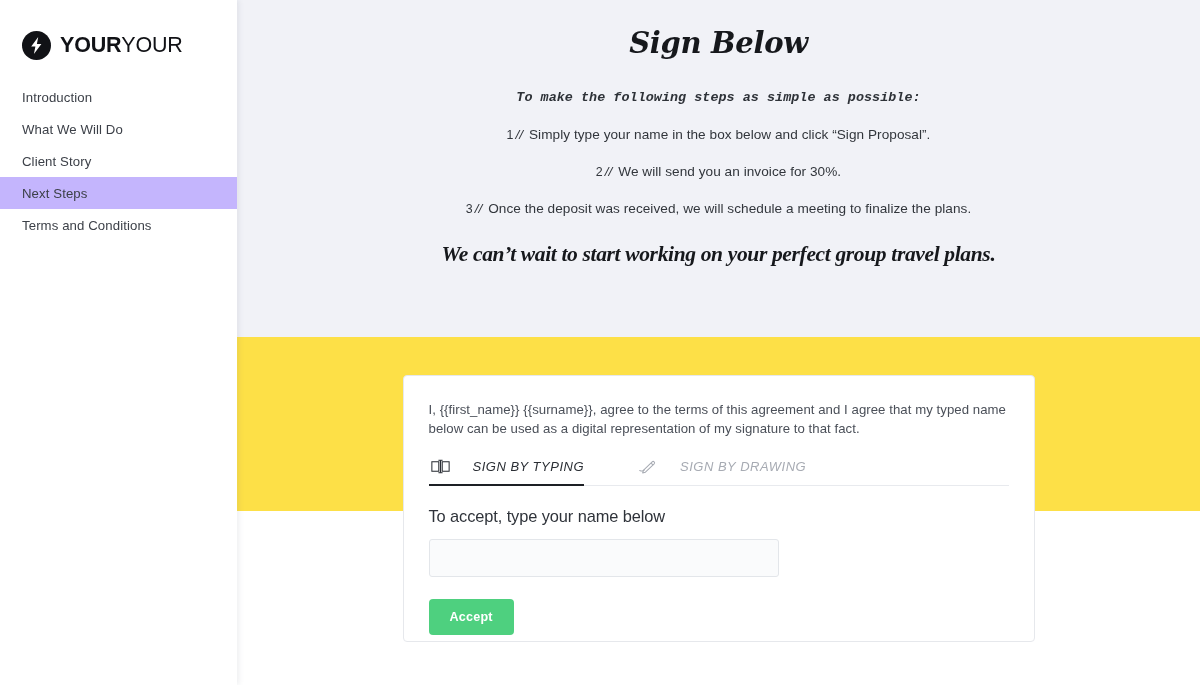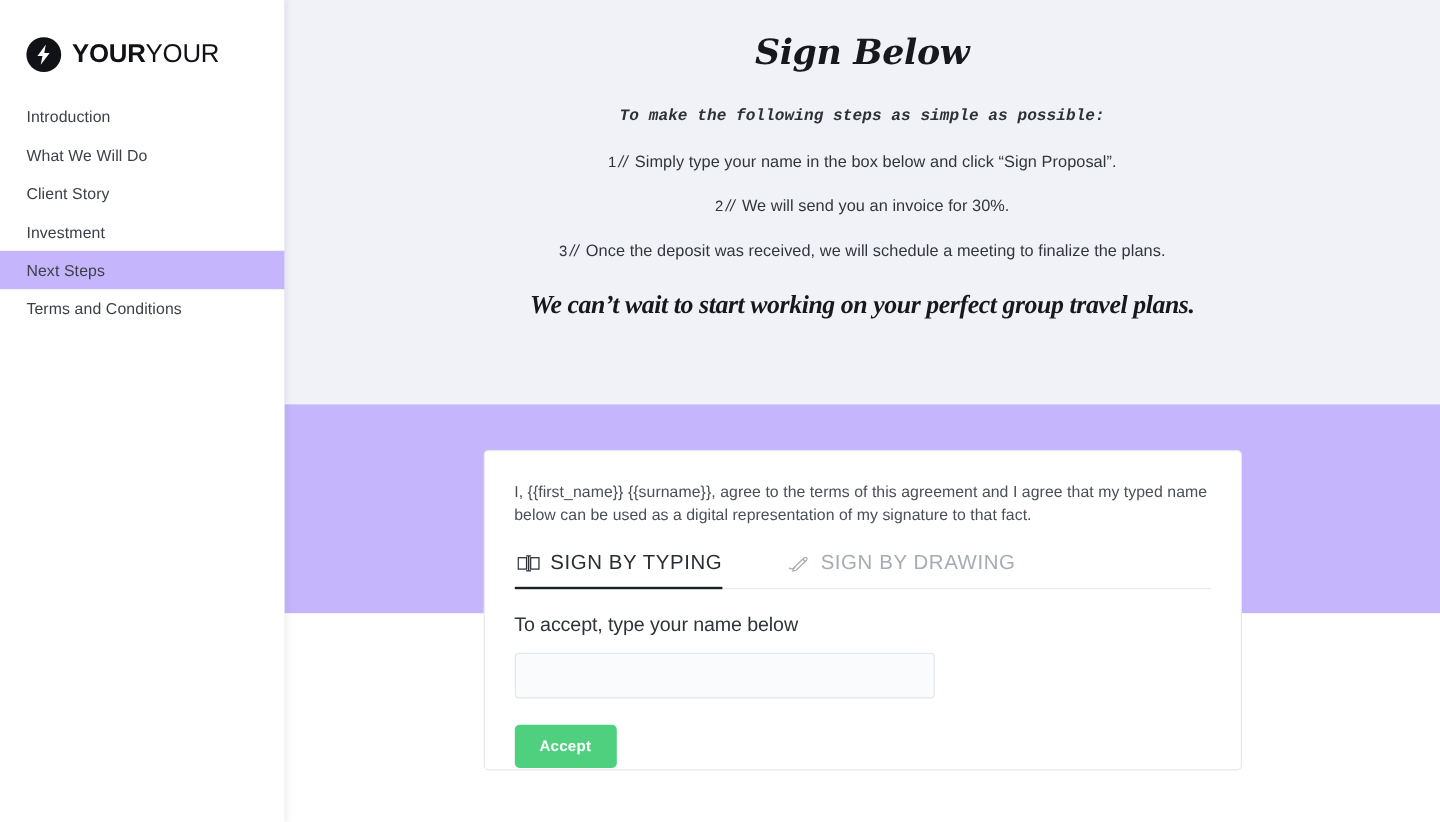--- a/index.html
+++ b/index.html
@@ -52,21 +52,21 @@
     letter-spacing: .1px;
     cursor: pointer;
     user-select: none;
   }
   .nav-item.active { background: #c4b5fd; }
 
   
   .main {
     flex: 1 1 auto;
     height: 511px;
-    background: #c4b5fd;
+    background: #fde047;
     position: relative;
   }
   .hero {
     background: #f1f2f7;
     height: 337px;
     width: 100%;
     padding-top: 20px;
     text-align: center;
   }
   .hero-title {
@@ -130,24 +130,25 @@
   }
   .tab {
     display: flex; align-items: center;
     padding: 0 18px 11px 2px;
     cursor: pointer;
     user-select: none;
     position: relative;
   }
   .tab + .tab { margin-left: 34px; }
   .tab .tab-label {
-    font-size: 17px;
+    font-size: 13px;
     letter-spacing: .5px;
     color: #a7abb3;
-    margin-left: 9px;
+    margin-left: 23px;
+    font-style: italic;
   }
   .tab.active .tab-label { color: #2a2e34; }
   .tab.active::after {
     content: "";
     position: absolute;
     left: 0; right: 18px; bottom: -1px;
     height: 2px;
     background: #1d2025;
   }
   .tab-icon { width: 19px; height: 15px; display: block; }
@@ -206,23 +207,20 @@
     <nav class="nav">
       <div class="nav-item">
         <span>Introduction</span>
       </div>
       <div class="nav-item">
         <span>What We Will Do</span>
       </div>
       <div class="nav-item">
         <span>Client Story</span>
       </div>
-      <div class="nav-item">
-        <span>Investment</span>
-      </div>
       <div class="nav-item active">
         <span>Next Steps</span>
       </div>
       <div class="nav-item">
         <span>Terms and Conditions</span>
       </div>
     </nav>
   </aside>
 
   <main class="main">

